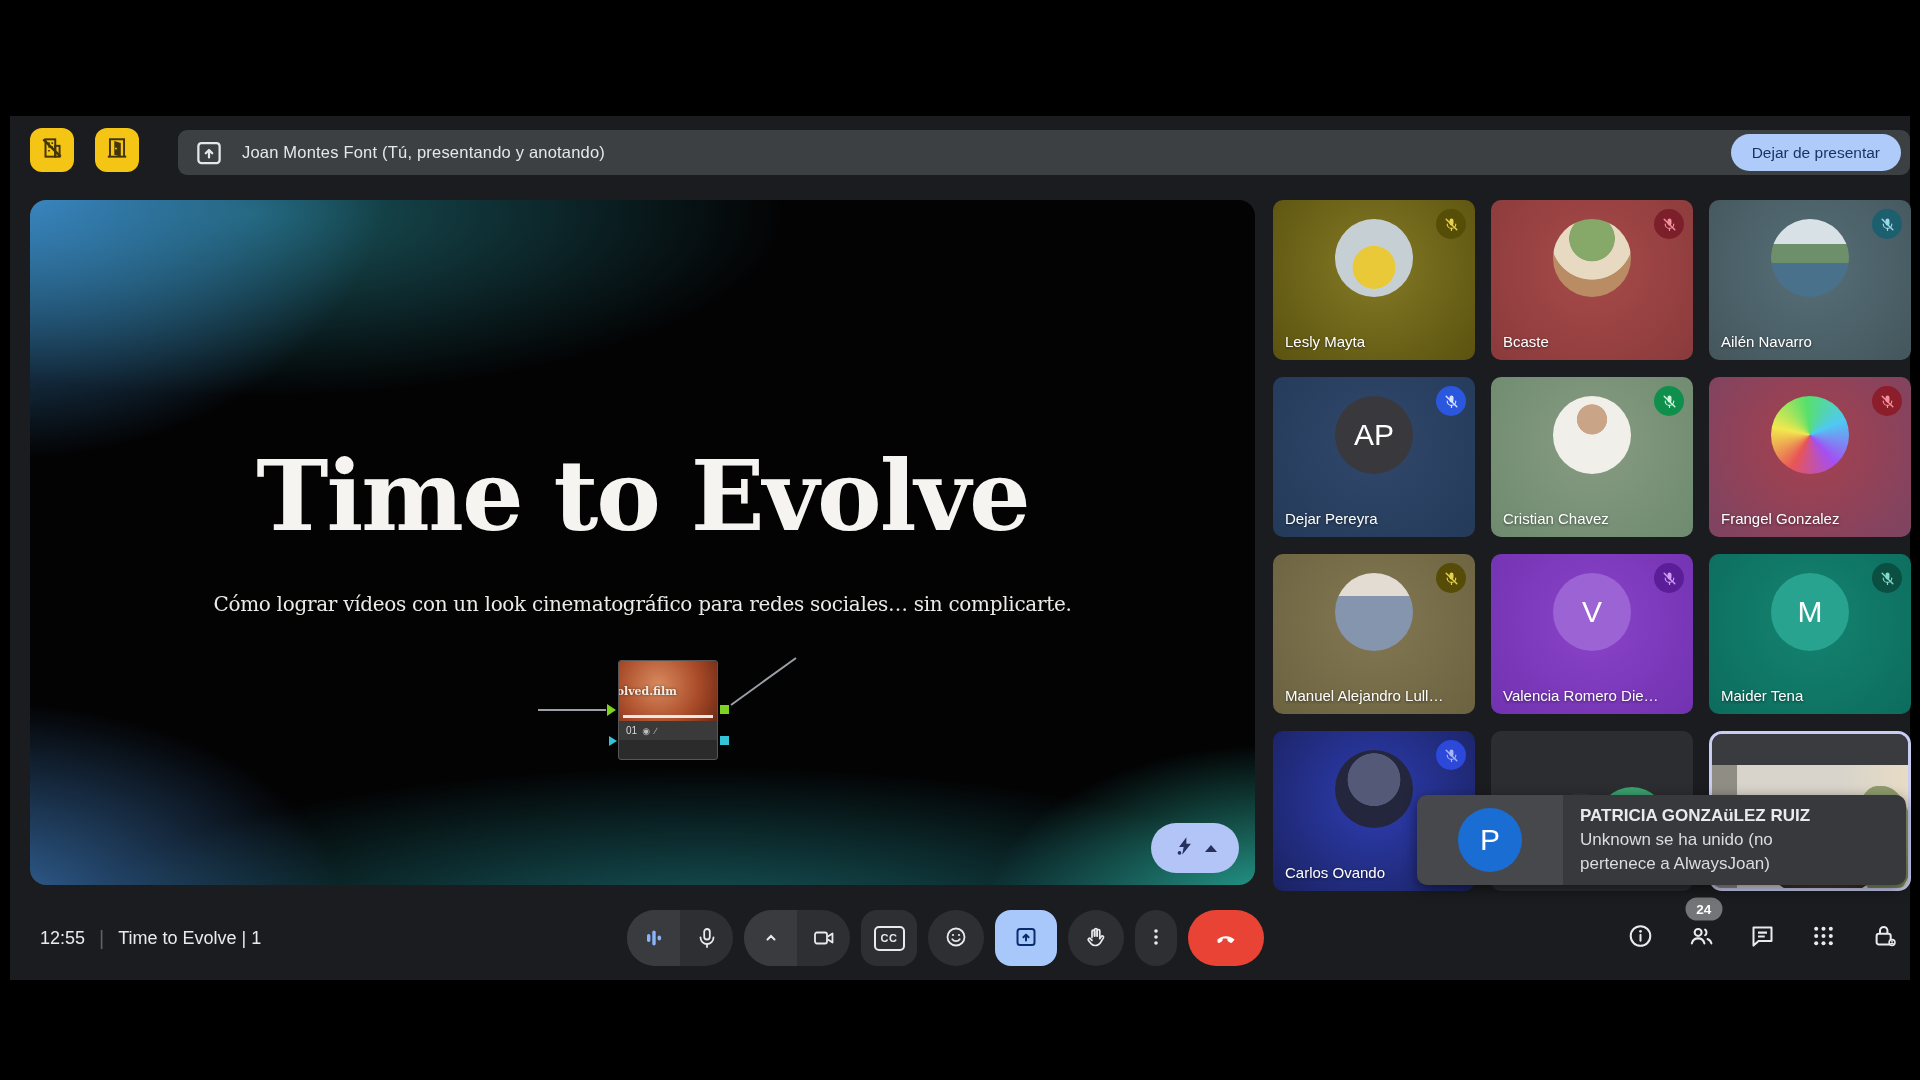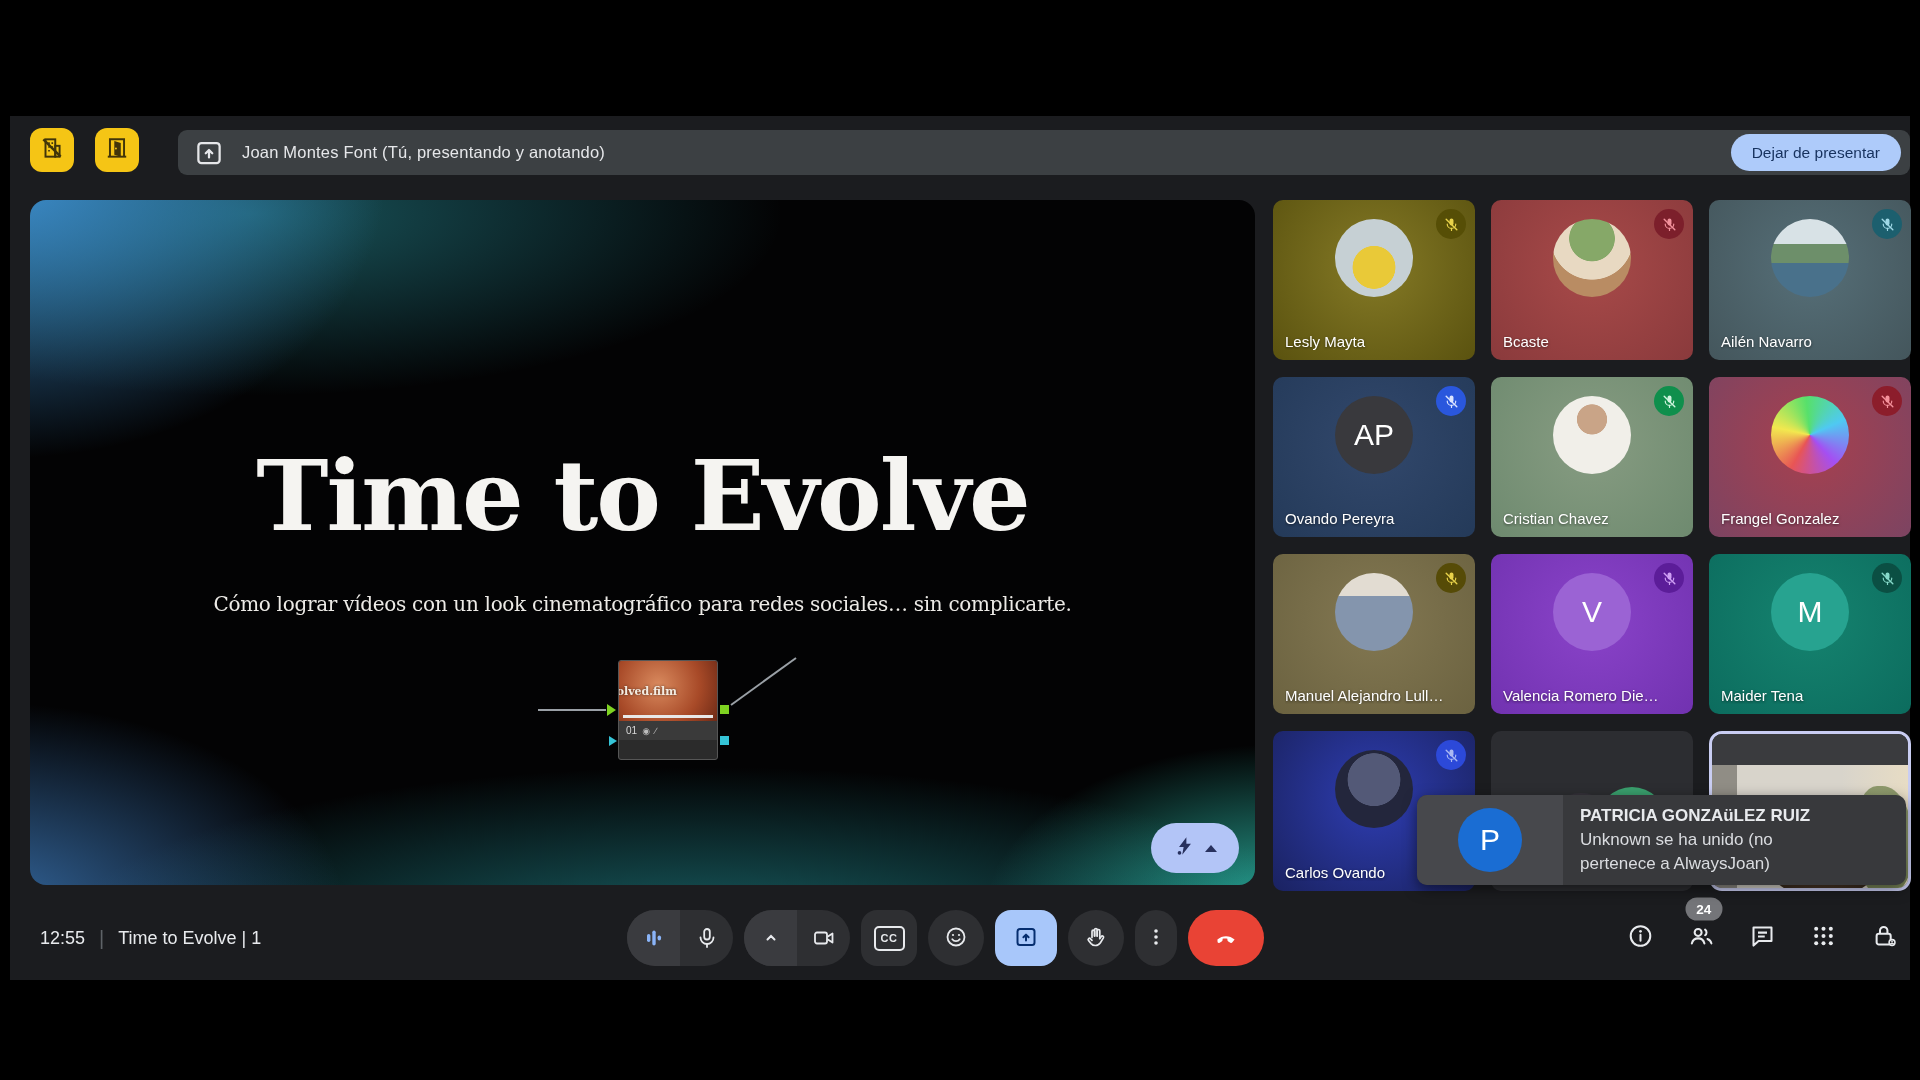--- a/index.html
+++ b/index.html
@@ -235,21 +235,21 @@
         <div class="tile" style="background: radial-gradient(circle at 50% 42%, rgb(50, 72, 108), rgb(36, 58, 89));">
           <span class="mic-badge" style="background: rgb(42, 87, 221);">
             <svg viewBox="0 0 24 24" fill="none" stroke="#dbe4ff" stroke-width="1.7" stroke-linecap="round">
      <rect x="9.2" y="3.5" width="5.6" height="10" rx="2.8" fill="#dbe4ff" stroke="none"></rect>
      <path d="M6 11.5a6 6 0 0 0 12 0"></path>
               <line x1="12" y1="17.5" x2="12" y2="20.5"></line>
      <line x1="4.5" y1="4.5" x2="19.5" y2="19.5" stroke-width="2"></line>
    </svg>
           </span>
           <div class="avatar initials" style="background: rgb(57, 57, 61); color: rgb(255, 255, 255);">AP</div>
-          <div class="pname">Ovando Pereyra</div>
+          <div class="pname">Dejar Pereyra</div>
         </div>
         <div class="tile" style="background: radial-gradient(circle at 50% 42%, rgb(135, 156, 130), rgb(110, 138, 111));">
           <span class="mic-badge" style="background: rgb(15, 143, 76);">
             <svg viewBox="0 0 24 24" fill="none" stroke="#d2f5e0" stroke-width="1.7" stroke-linecap="round">
      <rect x="9.2" y="3.5" width="5.6" height="10" rx="2.8" fill="#d2f5e0" stroke="none"></rect>
      <path d="M6 11.5a6 6 0 0 0 12 0"></path>
               <line x1="12" y1="17.5" x2="12" y2="20.5"></line>
      <line x1="4.5" y1="4.5" x2="19.5" y2="19.5" stroke-width="2"></line>
    </svg>
           </span>

